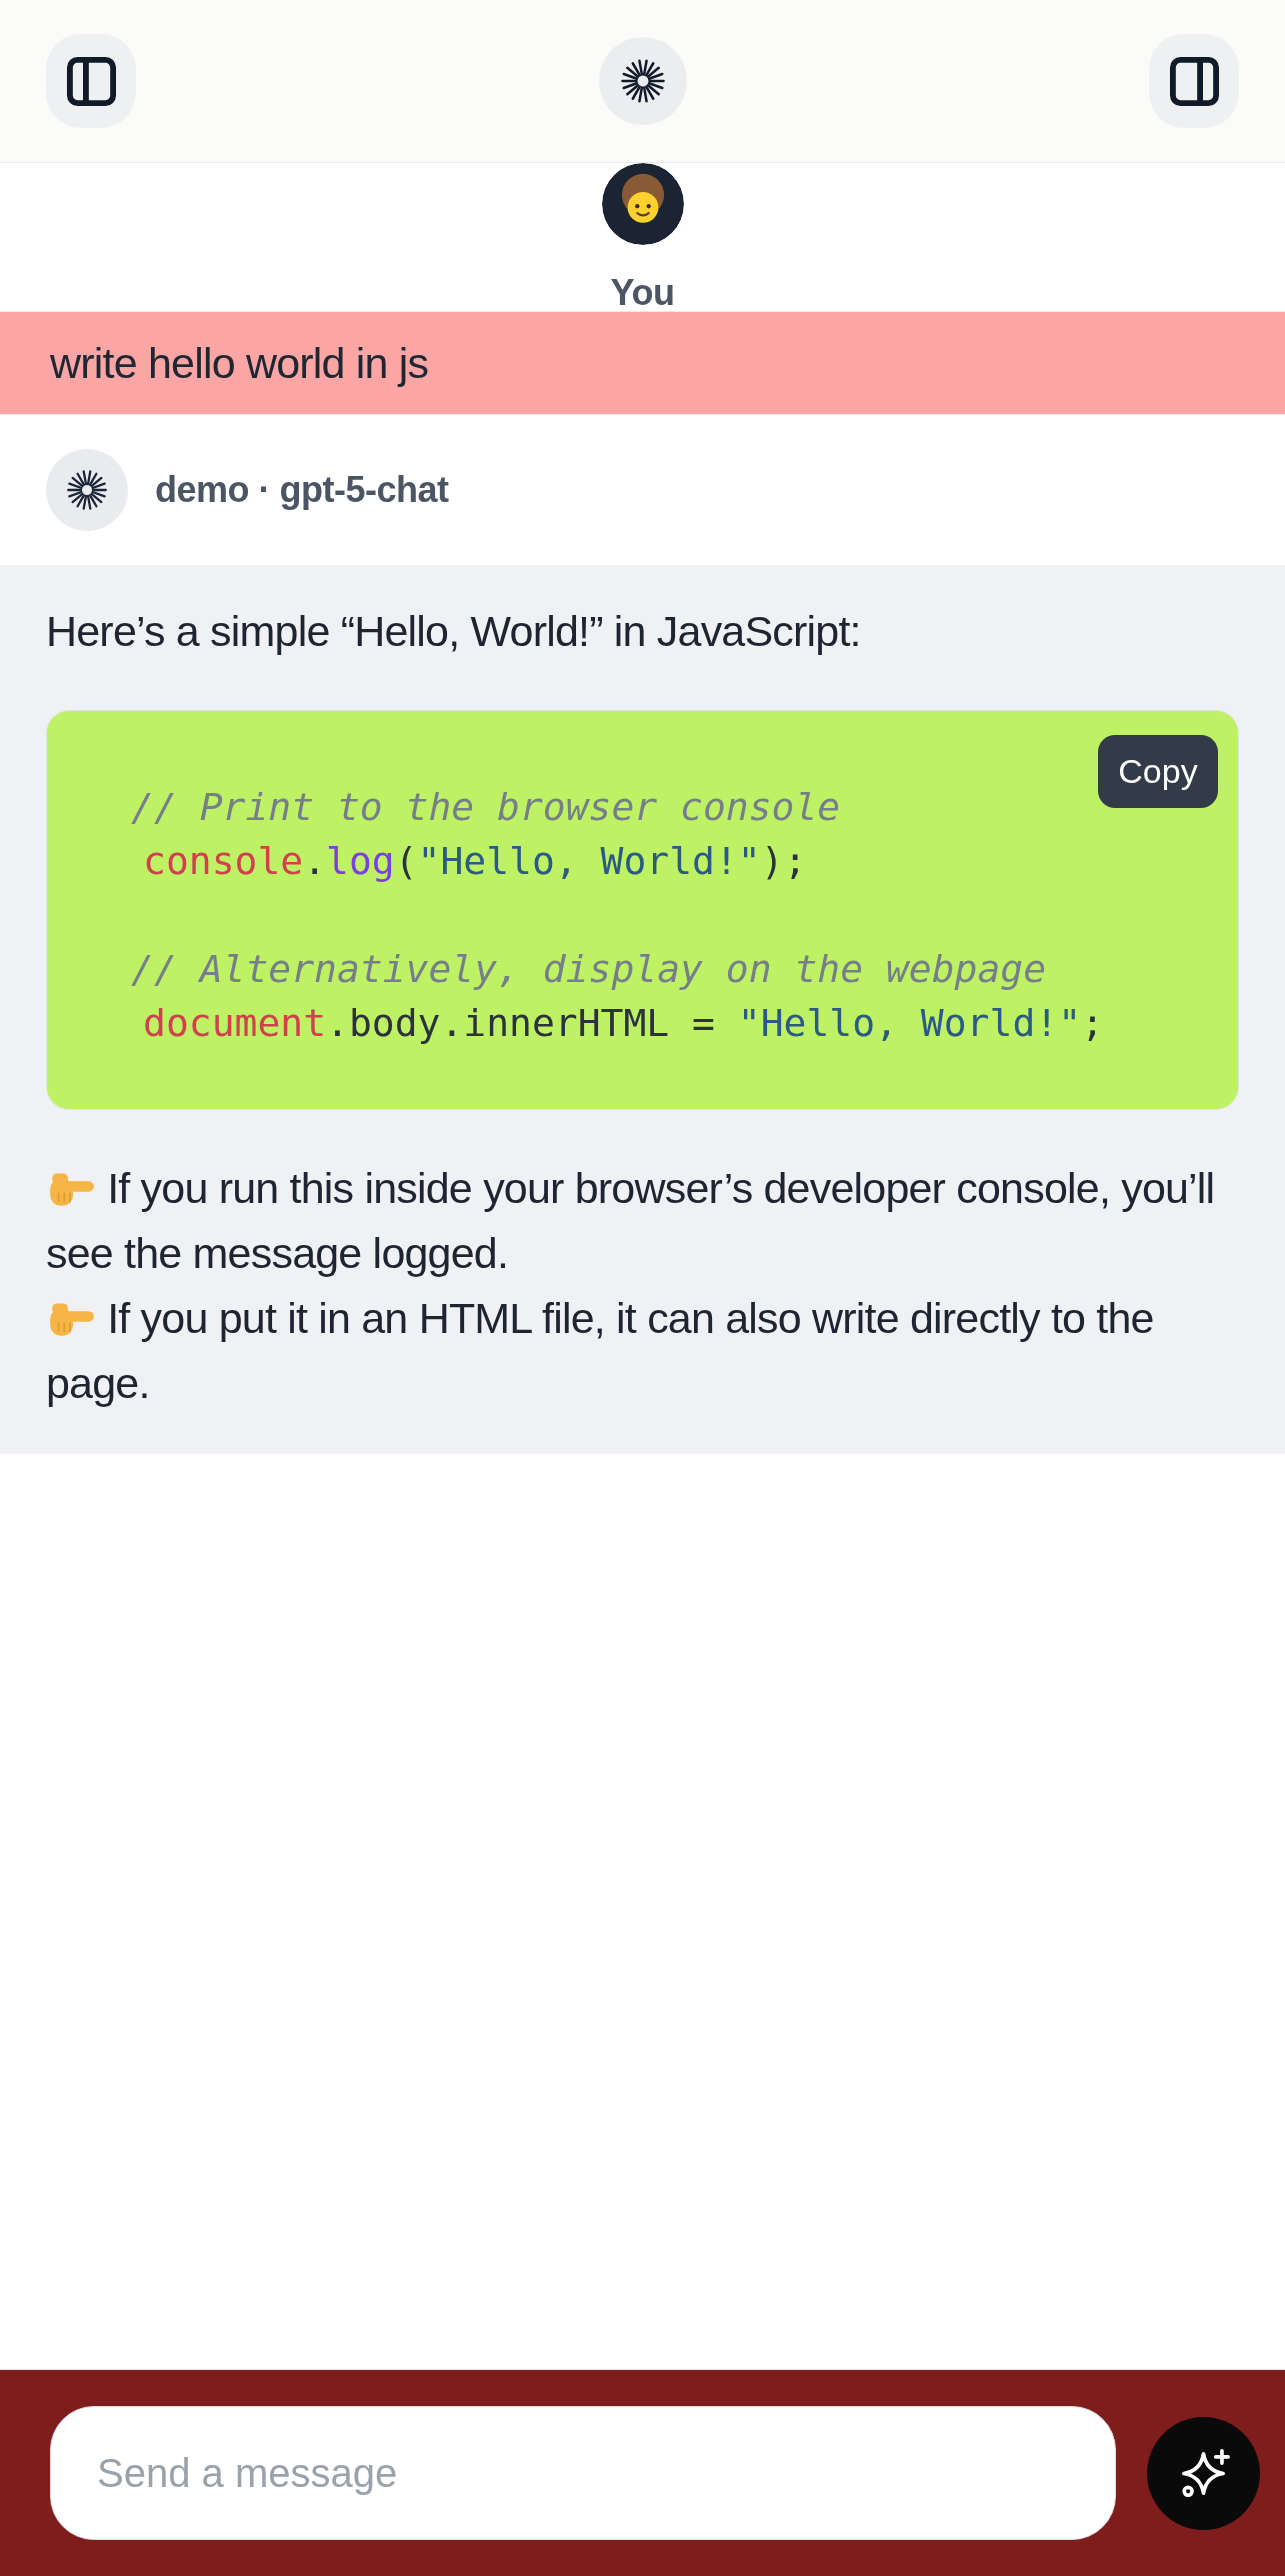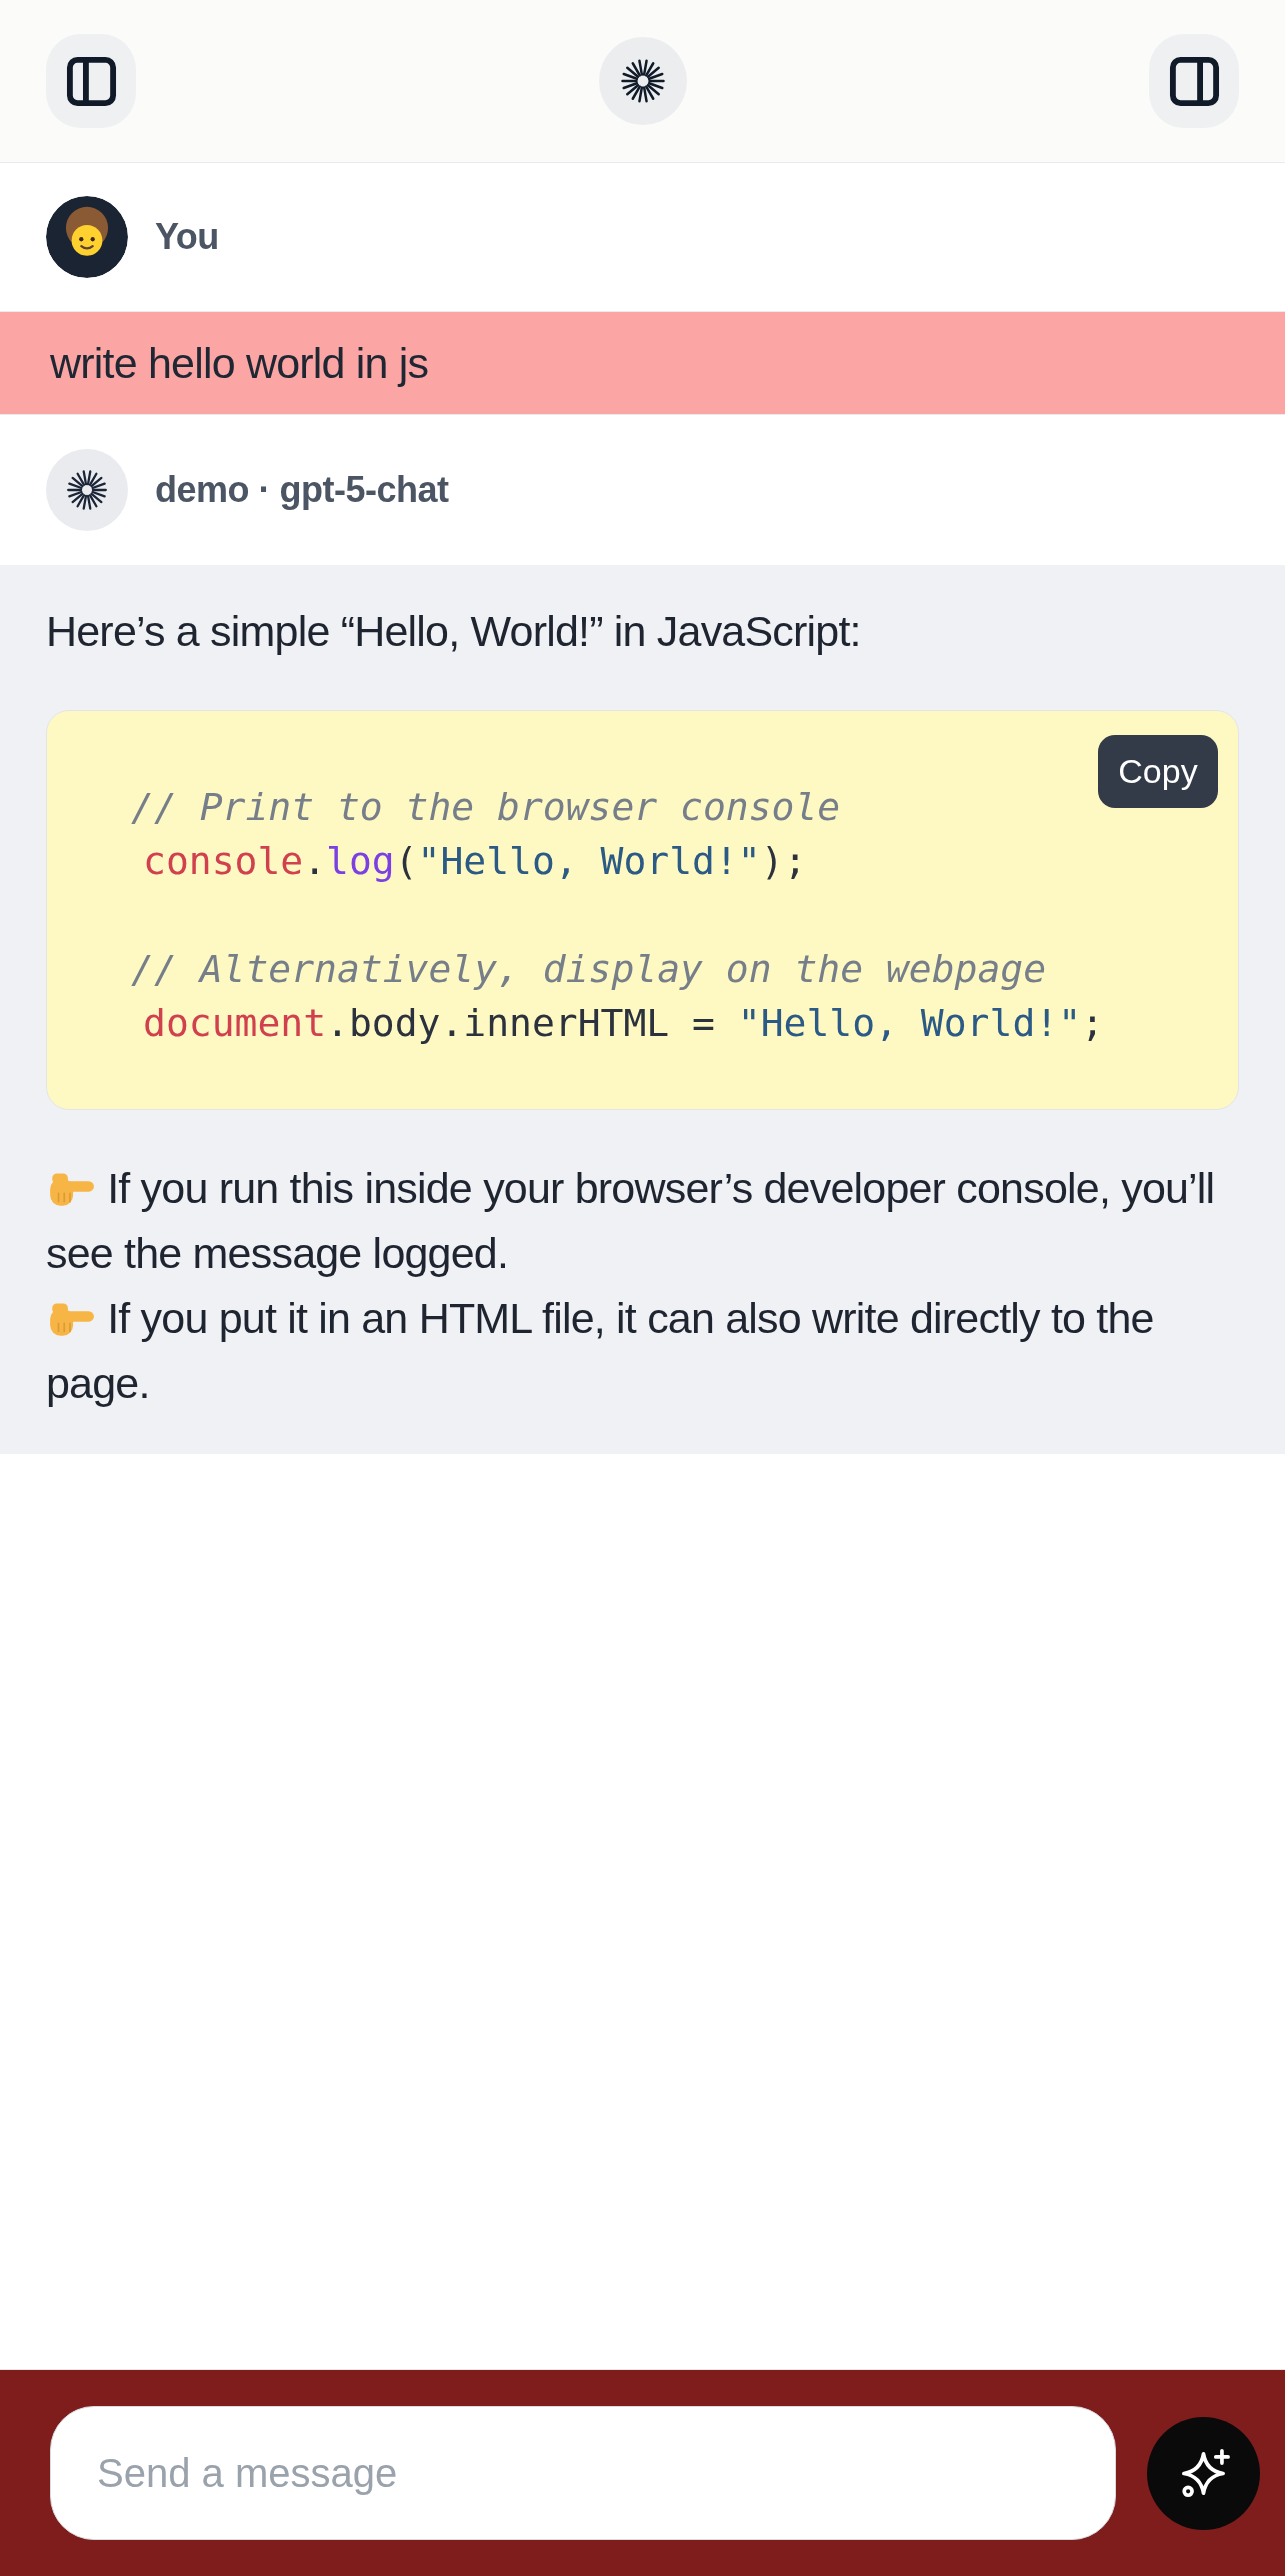--- a/index.html
+++ b/index.html
@@ -27,21 +27,21 @@
   }
   .iconbtn.center{border-radius:50%;width:88px;height:88px;background:#ecedef;}
 
   
   .chat{flex:1;display:flex;flex-direction:column;background:#ffffff;min-height:0;}
 
   .msg-header{
     flex:none;display:flex;align-items:center;gap:27px;
     padding:0 46px;background:#ffffff;box-sizing:border-box;
   }
-  .msg-header.user-h{height:148px;}
+  .msg-header.user-h{height:148px;flex-direction:column;}
   .msg-header.assistant-h{height:150px;}
   .avatar{width:82px;height:82px;border-radius:50%;flex:none;overflow:hidden;
     display:flex;align-items:center;justify-content:center;}
   .avatar.assistant-a{background:#e9ebee;color:#1b2537;}
   .hdr-label{font-size:36px;font-weight:700;color:#4b5563;letter-spacing:-0.5px;}
 
   .user-band{
     flex:none;height:104px;background:#fca5a5;
     border-top:1.9px solid #e9eaec;border-bottom:1.9px solid #e9eaec;
     display:flex;align-items:center;padding:0 50px;box-sizing:border-box;
@@ -53,21 +53,21 @@
     padding:34px 46px 38px;box-sizing:border-box;
   }
   .para{margin:0;font-size:43px;line-height:65px;color:#1e2430;letter-spacing:-0.8px;}
   .para + .para{margin-top:46px;}
   .para strong{font-weight:400;}
   .inline-icon{display:inline-block;width:50px;height:50px;vertical-align:-9.6px;}
 
   
   .codeblock{
     position:relative;margin:46px 0;
-    background:#fef9c3;border:1.9px solid #e4e5e8;border-radius:23px;
+    background:#bef264;border:1.9px solid #e4e5e8;border-radius:23px;
     padding:69px 38px 59px 84px;box-sizing:border-box;
   }
   .code-line{
     font-family:"DejaVu Sans Mono","Liberation Mono",monospace;
     font-size:38px;line-height:54px;white-space:pre;
     color:var(--code-plain,#2b323d);
   }
   .tok-comment{color:var(--code-comment,#767e8a);font-style:italic;}
   .tok-name{color:var(--code-name,#d0404e);margin-left:12px;}
   .tok-func{color:var(--code-func,#7c3fe4);}

